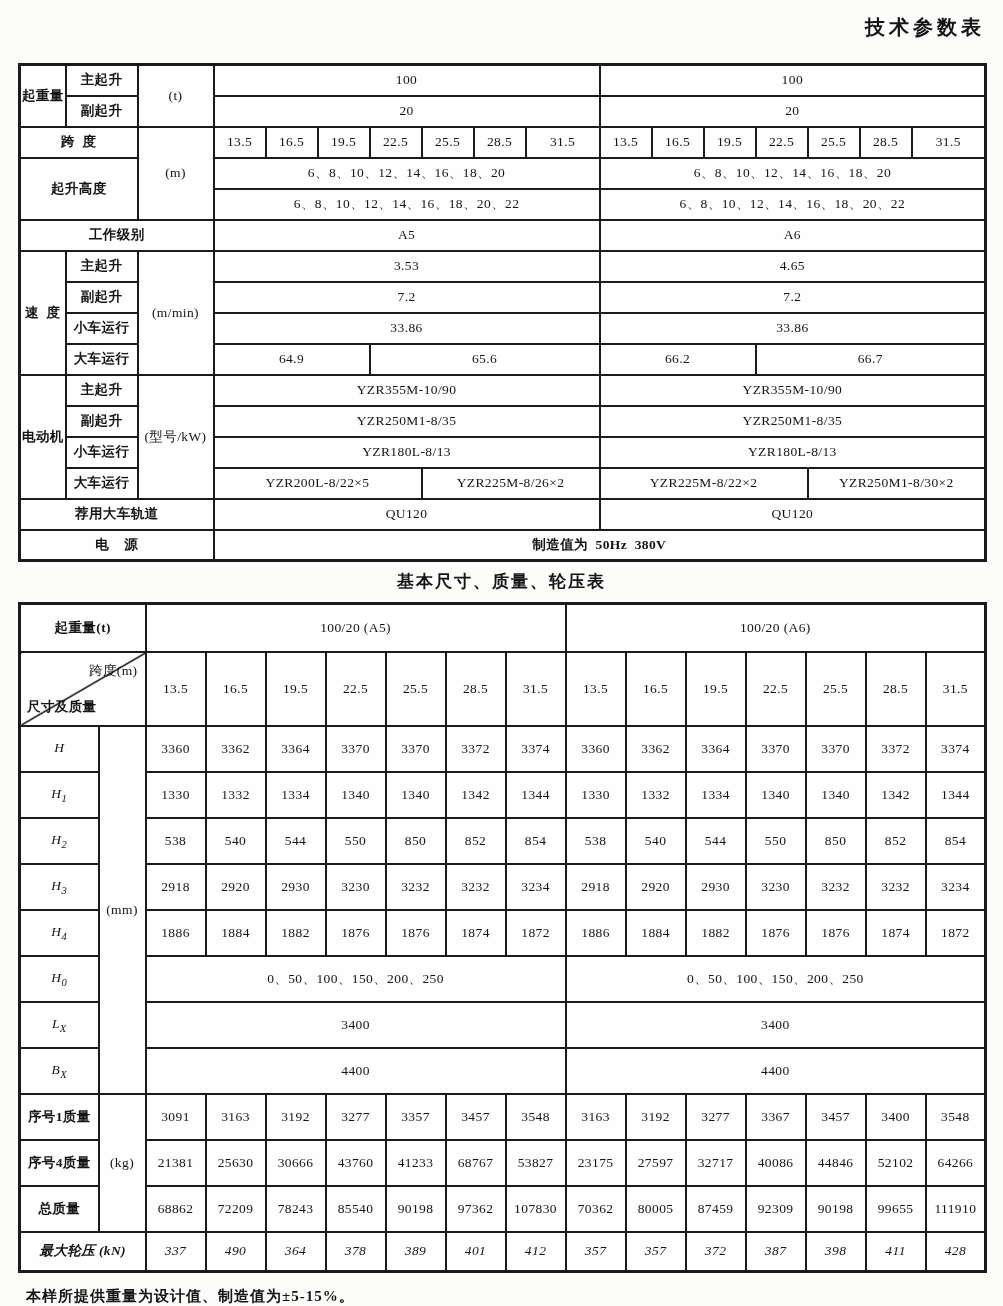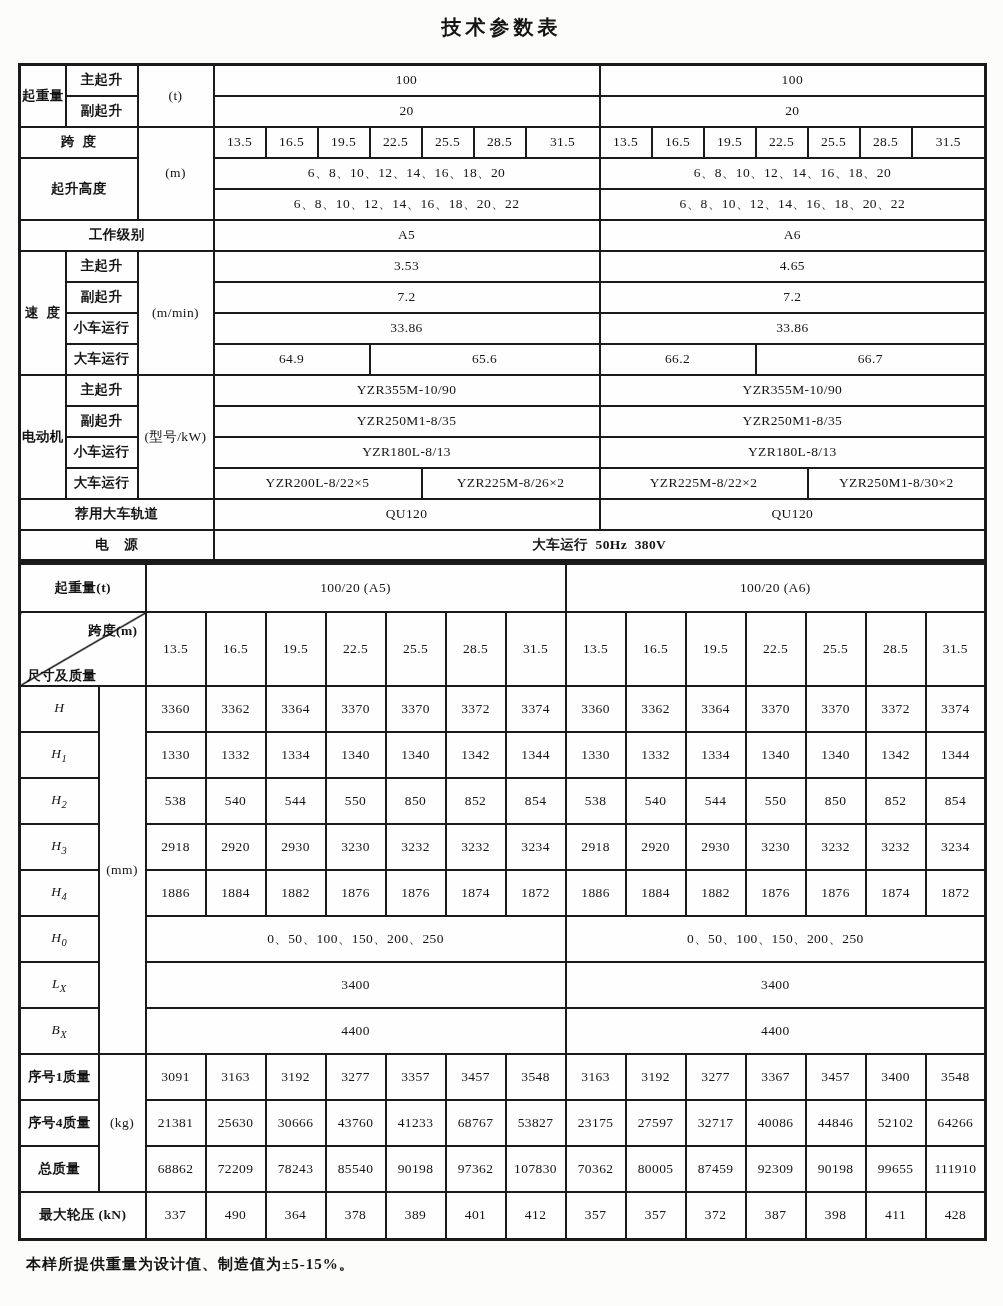--- a/index.html
+++ b/index.html
@@ -3,21 +3,21 @@
 <meta charset="utf-8">
 <style>
   html,body{margin:0;padding:0;}
   body{
     width:1003px;height:1306px;
     background:#fcfcfa;color:#141414;
     font-family:"Liberation Serif","DejaVu Serif",serif;
   }
   .page{padding:10px 18px 0 18px;}
   .doc-title{
-    text-align:center;font-size:20px;font-weight:700;
+    text-align:right;font-size:20px;font-weight:700;
     letter-spacing:4px;margin:4px 0 22px 0;
   }
   .sub-title{
     text-align:center;font-size:17px;font-weight:700;
     letter-spacing:2px;margin:8px 0 9px 0;
   }
   table.t{
     border-collapse:collapse;table-layout:fixed;
     width:967px;background:#fefefe;
     border:3px solid #1b1b1b;
@@ -28,30 +28,30 @@
     font-size:13.5px;padding:0 1px;
     letter-spacing:0.4px;overflow:hidden;
   }
   .zh{font-weight:700;font-size:14px;letter-spacing:1px;white-space:pre;}
   .un{font-size:13px;font-weight:400;white-space:nowrap;}
   .num{font-size:13.5px;}
   #t1 tr{height:31px;}
   #t2 tr{height:46px;}
   #t2 tr.cap-row{height:48px;}
   #t2 tr.hdr-row{height:74px;}
-  #t2 tr.wheel-row{height:48px;}
+  #t2 tr.wheel-row{height:40px;font-style:italic;}
   .corner{position:relative;padding:0;
     background:linear-gradient(to bottom right,
       transparent calc(50% - 1.4px),
       #1b1b1b calc(50% - 0.2px),
       #1b1b1b calc(50% + 0.2px),
       transparent calc(50% + 1.4px));
   }
-  .corner .c-top{position:absolute;top:9px;right:7px;font-weight:700;font-size:13.5px;}
-  .corner .c-bot{position:absolute;bottom:0;left:6px;font-weight:700;font-size:13.5px;}
+  .corner .c-top{position:absolute;top:9px;right:7px;font-weight:400;font-size:13.5px;}
+  .corner .c-bot{position:absolute;bottom:9px;left:6px;font-weight:700;font-size:13.5px;}
   .dim{font-style:italic;font-size:14.5px;}
   .dim sub{font-size:10.5px;}
   .footnote{font-size:15px;font-weight:600;margin:14px 0 0 8px;letter-spacing:1px;}
 </style>
 </head>
 <body>
 
 <div class="page">
 
   <div class="doc-title">技术参数表</div>
@@ -169,25 +169,26 @@
       <td colspan="4" class="num">YZR225M-8/22×2</td>
       <td colspan="3" class="num">YZR250M1-8/30×2</td>
     </tr>
     <tr>
       <td colspan="3" class="zh">荐用大车轨道</td>
       <td colspan="7" class="num">QU120</td>
       <td colspan="7" class="num">QU120</td>
     </tr>
     <tr>
       <td colspan="3" class="zh">电    源</td>
-      <td colspan="14" class="zh">大车运行  50Hz  380V</td>
+      <td colspan="14" class="zh">制造值为  50Hz  380V</td>
     </tr>
   </tbody>
     </table>
 
+  <div class="sub-title">基本尺寸、质量、轮压表</div>
 
   <table class="t" id="t2">
     <colgroup>
       <col style="width:79px">
         <col style="width:47px">
       <col style="width:60px">
         <col style="width:60px">
         <col style="width:60px">
         <col style="width:60px">
         <col style="width:60px">

